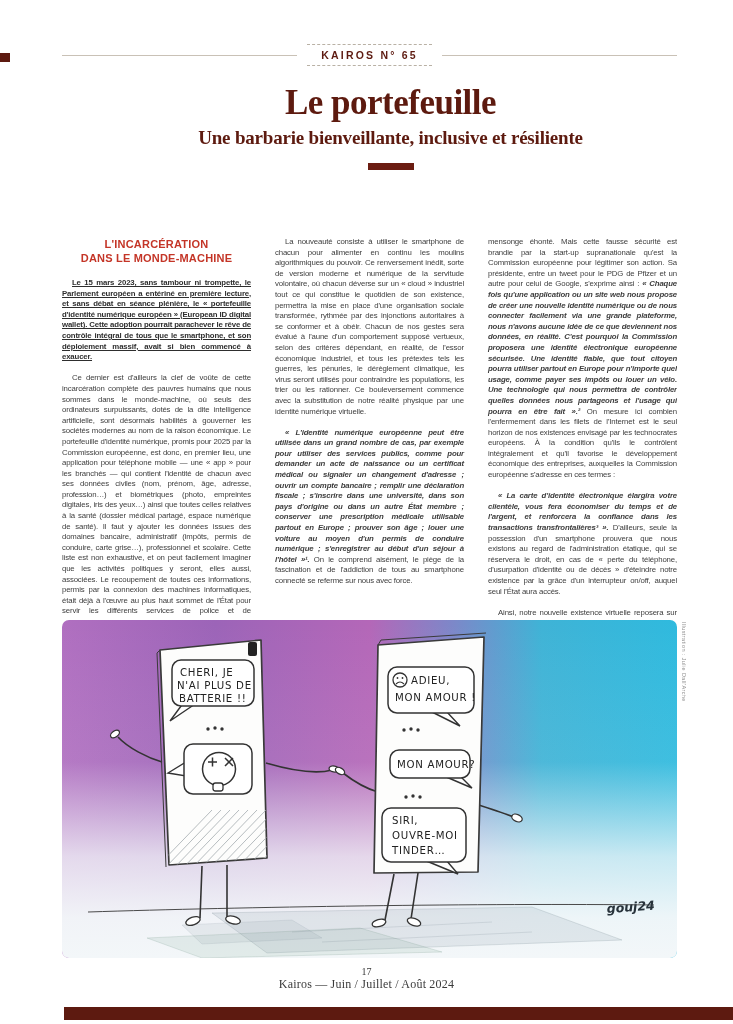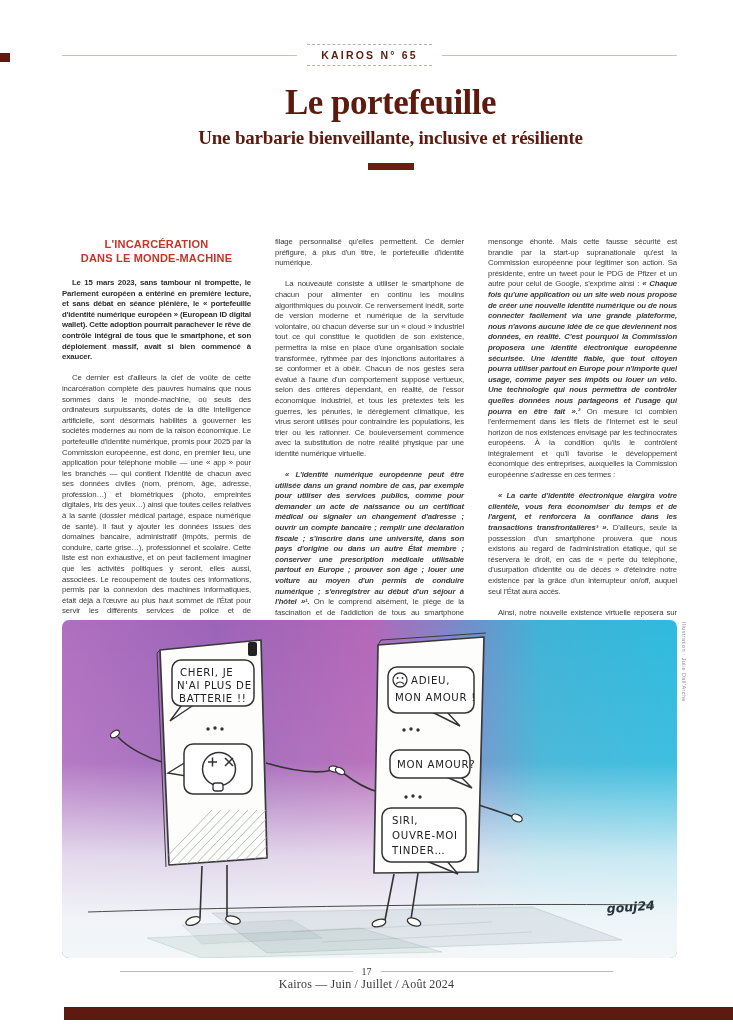--- a/index.html
+++ b/index.html
@@ -24,33 +24,33 @@
   .title-divider{width:46px;height:7px;background:#6b1d12;margin:13px auto 0;}
 
   
   .columns{position:absolute;left:62px;top:237px;width:615px;height:380px;overflow:hidden;
         display:flex;gap:24px;}
   .col{flex:1;min-width:0;text-align:justify;font-size:7.8px;line-height:10.6px;letter-spacing:-0.15px;color:#3d3d3d;}
   .col-heading{font-size:11px;line-height:13.5px;font-weight:bold;color:#c43527;text-align:center;
         margin:1px 0 13px;letter-spacing:0.2px;}
   .para{margin:0 0 10.6px;text-indent:10px;}
   .para.noindent{text-indent:0;}
-  .seg-bold{font-weight:bold;color:#2e2e2e;}
+  .seg-bold{font-weight:bold;color:#2e2e2e;text-decoration:underline;}
   .seg-italic{font-style:italic;font-weight:bold;}
 
   
   .illustration{position:absolute;left:62px;top:620px;width:615px;height:338px;border-radius:7px;overflow:hidden;text-align:center;}
   .illustration svg{display:block;}
   .bubble-text{font-family:"DejaVu Sans",sans-serif;font-size:10.2px;letter-spacing:0.7px;fill:#222;}
   .signature{font-family:"DejaVu Sans",sans-serif;font-size:12.5px;font-style:italic;font-weight:bold;fill:#27323a;}
   .credit{position:absolute;left:681px;top:622px;height:130px;writing-mode:vertical-rl;
         font-size:5.5px;letter-spacing:0.4px;color:#8f8f8f;white-space:nowrap;}
 
   
-  .footer-rule-row{position:absolute;left:120px;top:966px;width:493px;display:flex;align-items:center;}
+  .footer-rule-row{position:absolute;left:120px;top:966px;width:493px;display:flex;align-items:center;flex-direction:column;}
   .footer-rule-row .rule{flex:1;height:1px;background:#b9b9b9;}
   .page-number{margin:0 9px;font-family:"Liberation Serif",serif;font-size:10px;color:#3a3a3a;}
   .issue-line{position:absolute;left:0;top:977px;width:733px;text-align:center;
         font-family:"Liberation Serif",serif;font-size:12px;color:#3a3a3a;letter-spacing:0.2px;}
 </style>
 </head>
 <body>
 
 <div class="page">
 
@@ -68,21 +68,20 @@
     <div class="title-divider"></div>
   </div>
 
   <div class="columns">
       <div class="col">
         <h2 class="col-heading">L'INCARCÉRATION<br>DANS LE MONDE-MACHINE</h2>
         <p class="para"><span class="seg-bold">Le 15 mars 2023, sans tambour ni trompette, le Parlement européen a entériné en première lecture, et sans débat en séance plénière, le « portefeuille d'identité numérique européen » (European ID digital wallet). Cette adoption pourrait parachever le rêve de contrôle intégral de tous que le smartphone, et son déploiement massif, avait si bien commencé à exaucer.</span></p>
         <p class="para"><span>Ce dernier est d'ailleurs la clef de voûte de cette incarcération complète des pauvres humains que nous sommes dans le monde-machine, où seuls des ordinateurs surpuissants, dotés de la dite intelligence artificielle, sont désormais habilités à gouverner les sociétés modernes au nom de la raison économique. Le portefeuille d'identité numérique, promis pour 2025 par la Commission européenne, est donc, en premier lieu, une application pour téléphone mobile — une « app » pour les branchés — qui contient l'identité de chacun avec ses données civiles (nom, prénom, âge, adresse, profession…) et biométriques (photo, empreintes digitales, iris des yeux…) ainsi que toutes celles relatives à la santé (dossier médical partagé, espace numérique de santé). Il faut y ajouter les données issues des domaines bancaire, administratif (impôts, permis de conduire, carte grise…), professionnel et scolaire. Cette liste est non exhaustive, et on peut facilement imaginer que les activités politiques y seront, elles aussi, associées. Le recoupement de toutes ces informations, permis par la connexion des machines informatiques, était déjà à l'œuvre au plus haut sommet de l'État pour servir les différents services de police et de renseignements. Il était aussi la pierre angulaire des bénéfices substantiels engrangés par les multinationales de l'Internet avec le recueil des données de navigation et le pro-</span></p>
       </div>
       <div class="col">
-        <p class="para noindent"><span>filage personnalisé qu'elles permettent. Ce dernier préfigure, à plus d'un titre, le portefeuille d'identité numérique.</span></p>
         <p class="para"><span>La nouveauté consiste à utiliser le smartphone de chacun pour alimenter en continu les moulins algorithmiques du pouvoir. Ce renversement inédit, sorte de version moderne et numérique de la servitude volontaire, où chacun déverse sur un « cloud » industriel tout ce qui constitue le quotidien de son existence, permettra la mise en place d'une organisation sociale transformée, rythmée par des injonctions autoritaires à se conformer et à obéir. Chacun de nos gestes sera évalué à l'aune d'un comportement supposé vertueux, selon des critères dépendant, en réalité, de l'essor économique industriel, et tous les prétextes tels les guerres, les pénuries, le dérèglement climatique, les virus seront utilisés pour contraindre les populations, les trier ou les rationner. Ce bouleversement commence avec la substitution de notre réalité physique par une identité numérique virtuelle.</span></p>
         <p class="para"><span class="seg-italic">« L'identité numérique européenne peut être utilisée dans un grand nombre de cas, par exemple pour utiliser des services publics, comme pour demander un acte de naissance ou un certificat médical ou signaler un changement d'adresse ; ouvrir un compte bancaire ; remplir une déclaration fiscale ; s'inscrire dans une université, dans son pays d'origine ou dans un autre État membre ; conserver une prescription médicale utilisable partout en Europe ; prouver son âge ; louer une voiture au moyen d'un permis de conduire numérique ; s'enregistrer au début d'un séjour à l'hôtel »¹.</span><span> On le comprend aisément, le piège de la fascination et de l'addiction de tous au smartphone connecté se referme sur nous avec force.</span></p>
       </div>
       <div class="col">
         <p class="para noindent"><span>mensonge éhonté. Mais cette fausse sécurité est brandie par la start-up supranationale qu'est la Commission européenne pour légitimer son action. Sa présidente, entre un tweet pour le PDG de Pfizer et un autre pour celui de Google, s'exprime ainsi : </span><span class="seg-italic">« Chaque fois qu'une application ou un site web nous propose de créer une nouvelle identité numérique ou de nous connecter facilement via une grande plateforme, nous n'avons aucune idée de ce que deviennent nos données, en réalité. C'est pourquoi la Commission proposera une identité électronique européenne sécurisée. Une identité fiable, que tout citoyen pourra utiliser partout en Europe pour n'importe quel usage, comme payer ses impôts ou louer un vélo. Une technologie qui nous permettra de contrôler quelles données nous partageons et l'usage qui pourra en être fait ».²</span><span> On mesure ici combien l'enfermement dans les filets de l'Internet est le seul horizon de nos existences envisagé par les technocrates européens. À la condition qu'ils le contrôlent intégralement et qu'il favorise le développement économique des entreprises, auxquelles la Commission européenne s'adresse en ces termes :</span></p>
         <p class="para"><span class="seg-italic">« La carte d'identité électronique élargira votre clientèle, vous fera économiser du temps et de l'argent, et renforcera la confiance dans les transactions transfrontalières³ ».</span><span> D'ailleurs, seule la possession d'un smartphone prouvera que nous existons au regard de l'administration étatique, qui se réservera le droit, en cas de « perte du téléphone, d'usurpation d'identité ou de décès » d'éteindre notre existence par la grâce d'un interrupteur on/off, auquel seul l'État aura accès.</span></p>
         <p class="para"><span>Ainsi, notre nouvelle existence virtuelle reposera sur un identifiant et un mot de passe uniques, attribués par les gouvernements. Ce qui permettra, à l'insu des utilisateurs, un espionnage complet en temps réel de tout ce qui constitue notre nouvelle identité connectée. La carte vitale et le remboursement des soins seront également déterminants dans</span></p>
       </div>
     </div>
 

